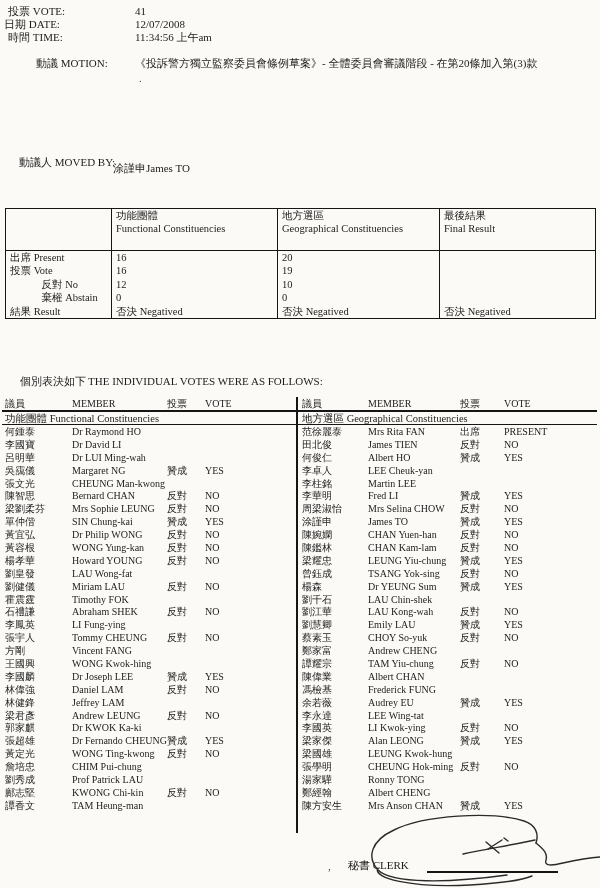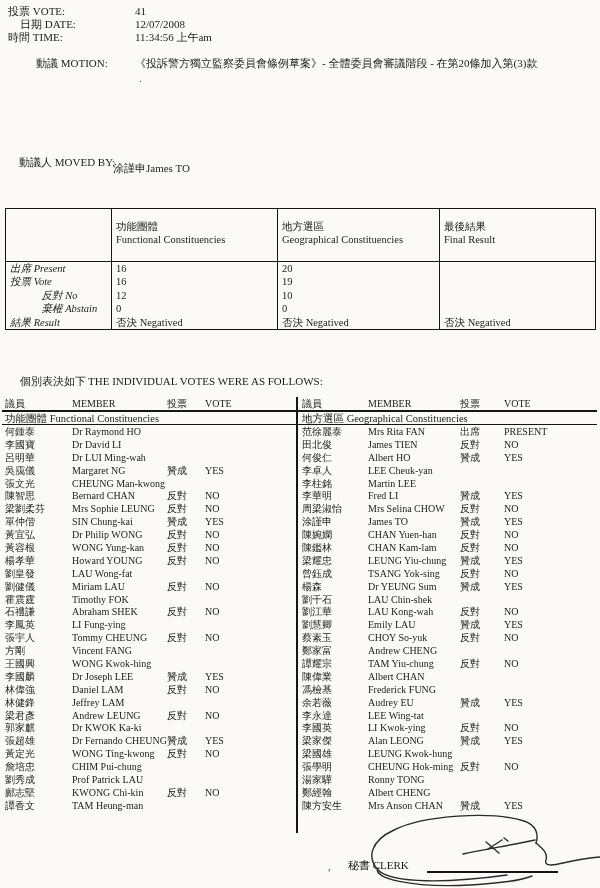--- a/index.html
+++ b/index.html
@@ -10,24 +10,24 @@
   }
   .abs{position:absolute;white-space:nowrap;}
   .fs11{font-size:11px;line-height:13px;}
   .fs10{font-size:10.5px;line-height:12.5px;}
 
   
   #summary{position:absolute;left:5px;top:208px;}
   #summary table{border-collapse:collapse;table-layout:fixed;width:590px;font-size:10.5px;}
   #summary table{border:1.6px solid #151515;}
   #summary th,#summary td{font-weight:normal;text-align:left;vertical-align:top;padding:0 4px;overflow:visible;}
-  #summary thead th{border-left:1.6px solid #151515;border-bottom:1.6px solid #151515;height:40px;padding-top:12px;}
+  #summary thead th{border-left:1.6px solid #151515;border-bottom:1.6px solid #151515;height:40px;padding-top:1px;}
   #summary thead th div{line-height:12.5px;}
   #summary tbody td{border-left:1.6px solid #151515;height:13.4px;line-height:13.4px;white-space:pre;}
-  #summary thead th:first-child,#summary tbody td:first-child{border-left:none;font-style:italic;}
+  #summary thead th:first-child,#summary tbody td:first-child{border-left:none;}
 
   
   .vgrid{display:grid;font-size:10px;line-height:12px;}
   .gl{grid-template-columns:67px 95px 38px auto;}
   .gr{grid-template-columns:66px 92px 44px auto;}
   .vgrid span{white-space:nowrap;overflow:visible;}
   .vlist{position:absolute;}
   .vlist .vrow{display:grid;height:12.9px;font-size:10px;line-height:12.9px;}
   .vlist.left .vrow{grid-template-columns:67px 95px 38px auto;}
   .vlist.right .vrow{grid-template-columns:66px 92px 44px auto;}
@@ -36,21 +36,21 @@
 
   #sig-svg{position:absolute;left:320px;top:800px;}
   .stray{color:#444;}
 </style>
 </head>
 <body>
 
 <div class="abs fs11" style="left:8px;top:5px;">投票 VOTE:</div>
 <div class="abs fs11" style="left:135px;top:5px;">41</div>
 
-<div class="abs fs11" style="left:20px;top:18px;font-family:Liberation Serif, serif;">日期 DATE:</div>
+<div class="abs fs11" style="left:4px;top:18px;font-family:Liberation Serif, serif;">日期 DATE:</div>
 <div class="abs fs11" style="left:135px;top:18px;">12/07/2008</div>
 
 <div class="abs fs11" style="left:8px;top:31px;">時間 TIME:</div>
 <div class="abs fs11" style="left:135px;top:31px;">11:34:56 上午am</div>
 
 <div class="abs fs11" style="left:0;top:57px;padding-left:36px;">動議 MOTION:</div>
 <div class="abs fs11" style="left:135px;top:57px;">《投訴警方獨立監察委員會條例草案》- 全體委員會審議階段 - 在第20條加入第(3)款</div>
 <div class="abs fs11 stray" style="left:139px;top:72px;">.</div>
 
 <div class="abs fs11" style="left:8px;top:156px;margin-left:11px;">動議人 MOVED BY:</div>

